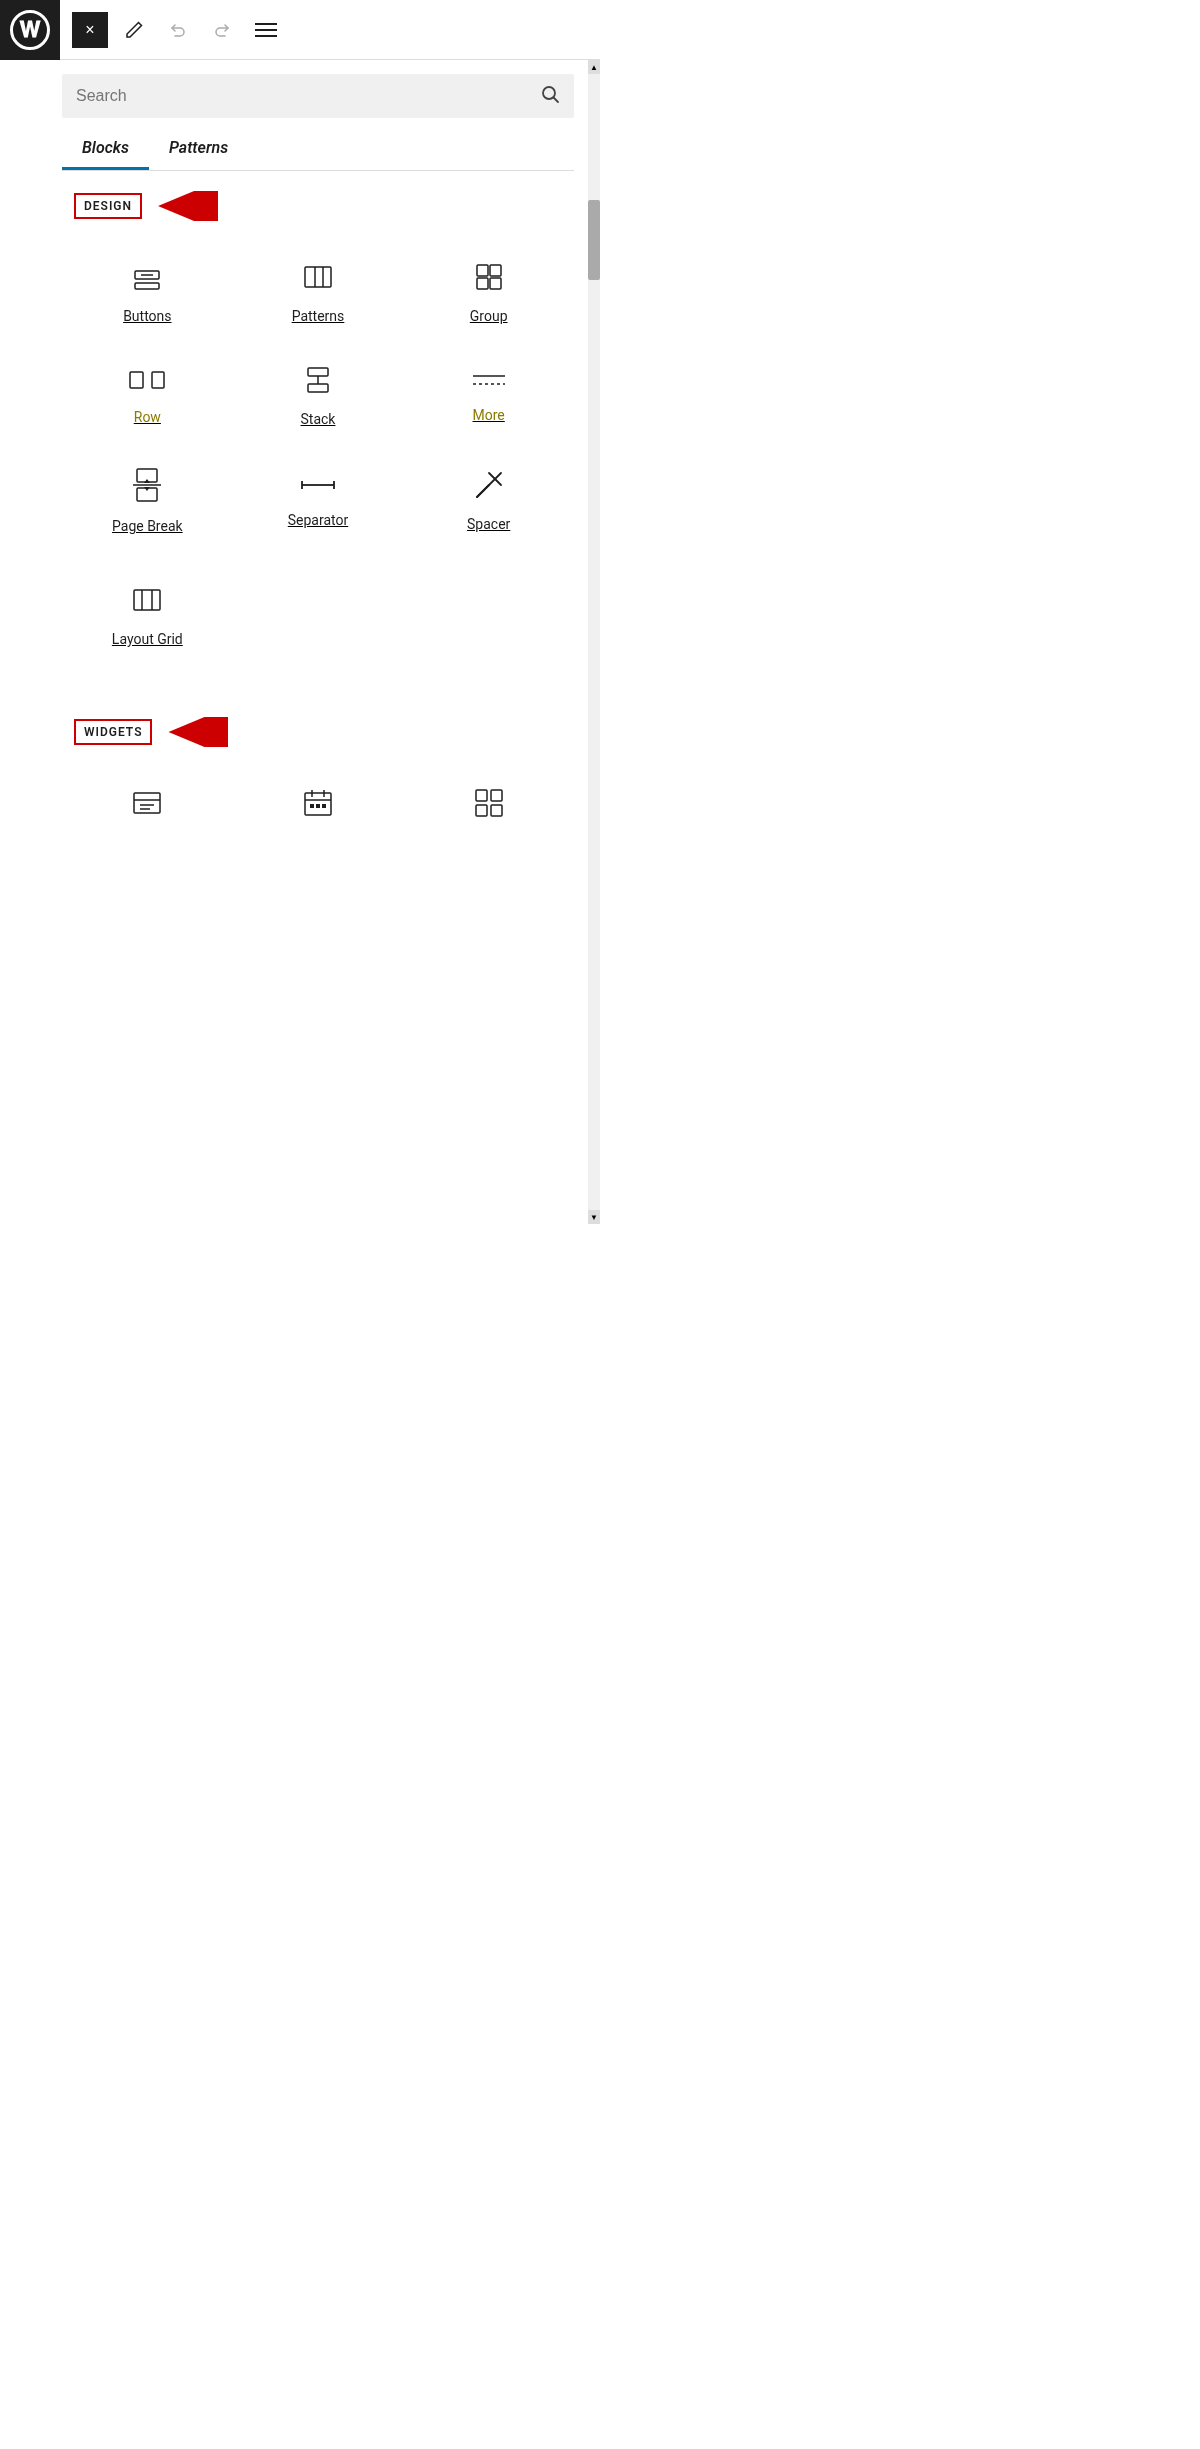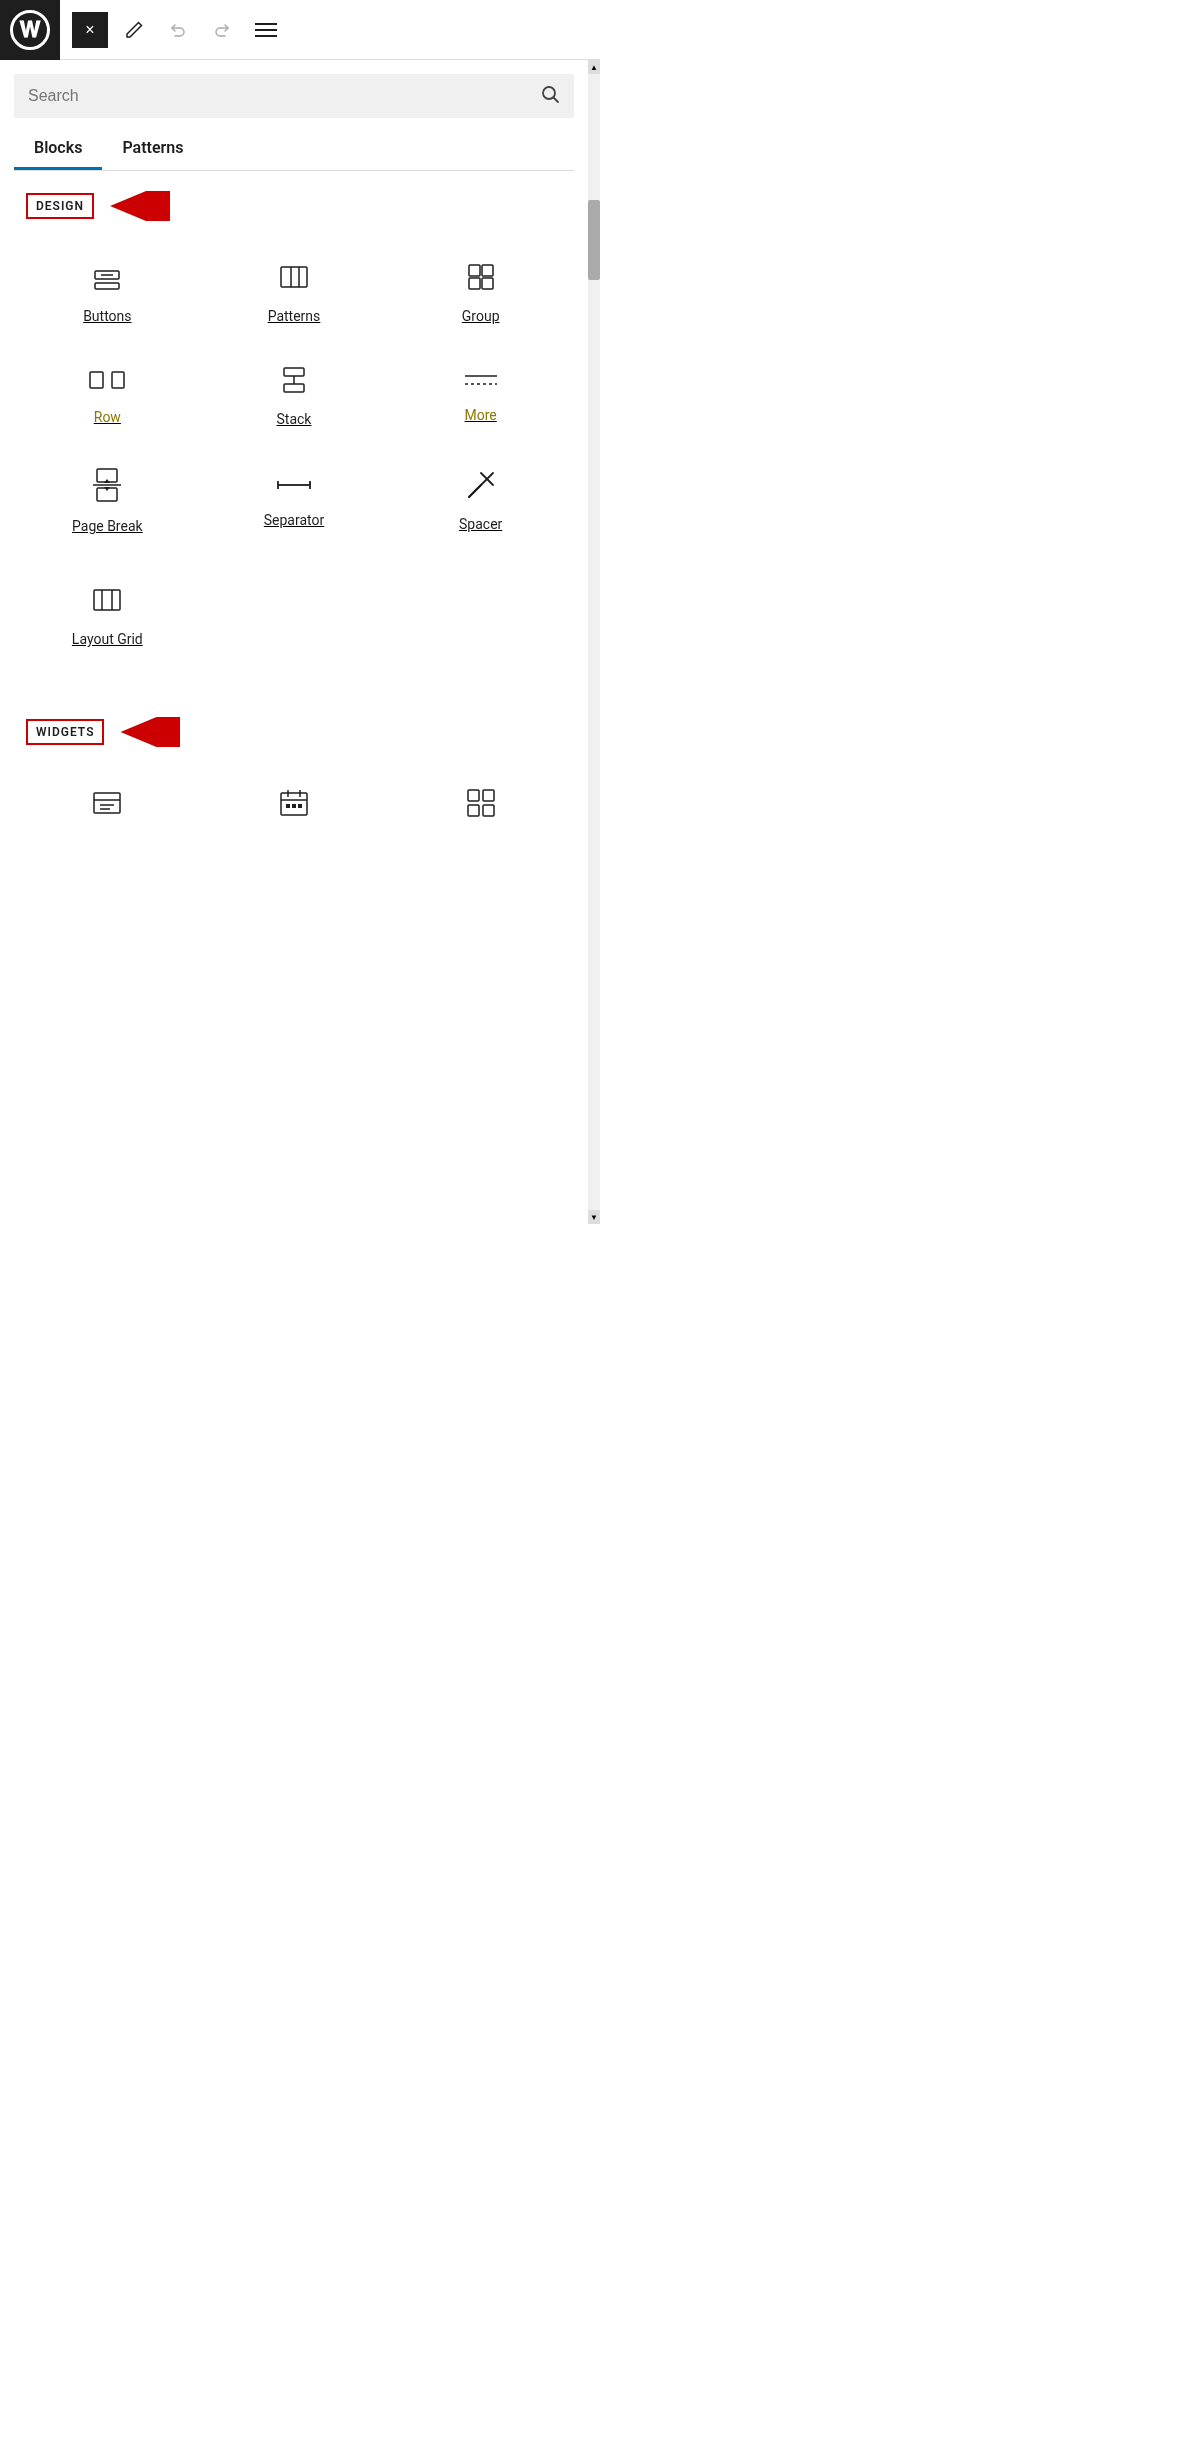--- a/index.html
+++ b/index.html
@@ -74,20 +74,21 @@
     }
 
     .toolbar-icon.disabled {
       color: #aaa;
     }
 
     .panel {
       flex: 1;
       overflow-y: auto;
       padding-bottom: 20px;
+      padding-left: 48px;
     }
 
     .scrollbar-track {
       width: 12px;
       background: #f0f0f0;
       position: relative;
       flex-shrink: 0;
     }
 
     .scrollbar-thumb {
@@ -139,20 +140,21 @@
       color: #444;
       cursor: pointer;
     }
 
     
     .tabs {
       display: flex;
       border-bottom: 1px solid #ddd;
       margin: 0 14px;
       position: relative;
+      font-style: italic;
     }
 
     .tab {
       padding: 10px 20px;
       font-size: 16px;
       font-weight: 600;
       color: #1e1e1e;
       cursor: pointer;
       border-bottom: 3px solid transparent;
     }

